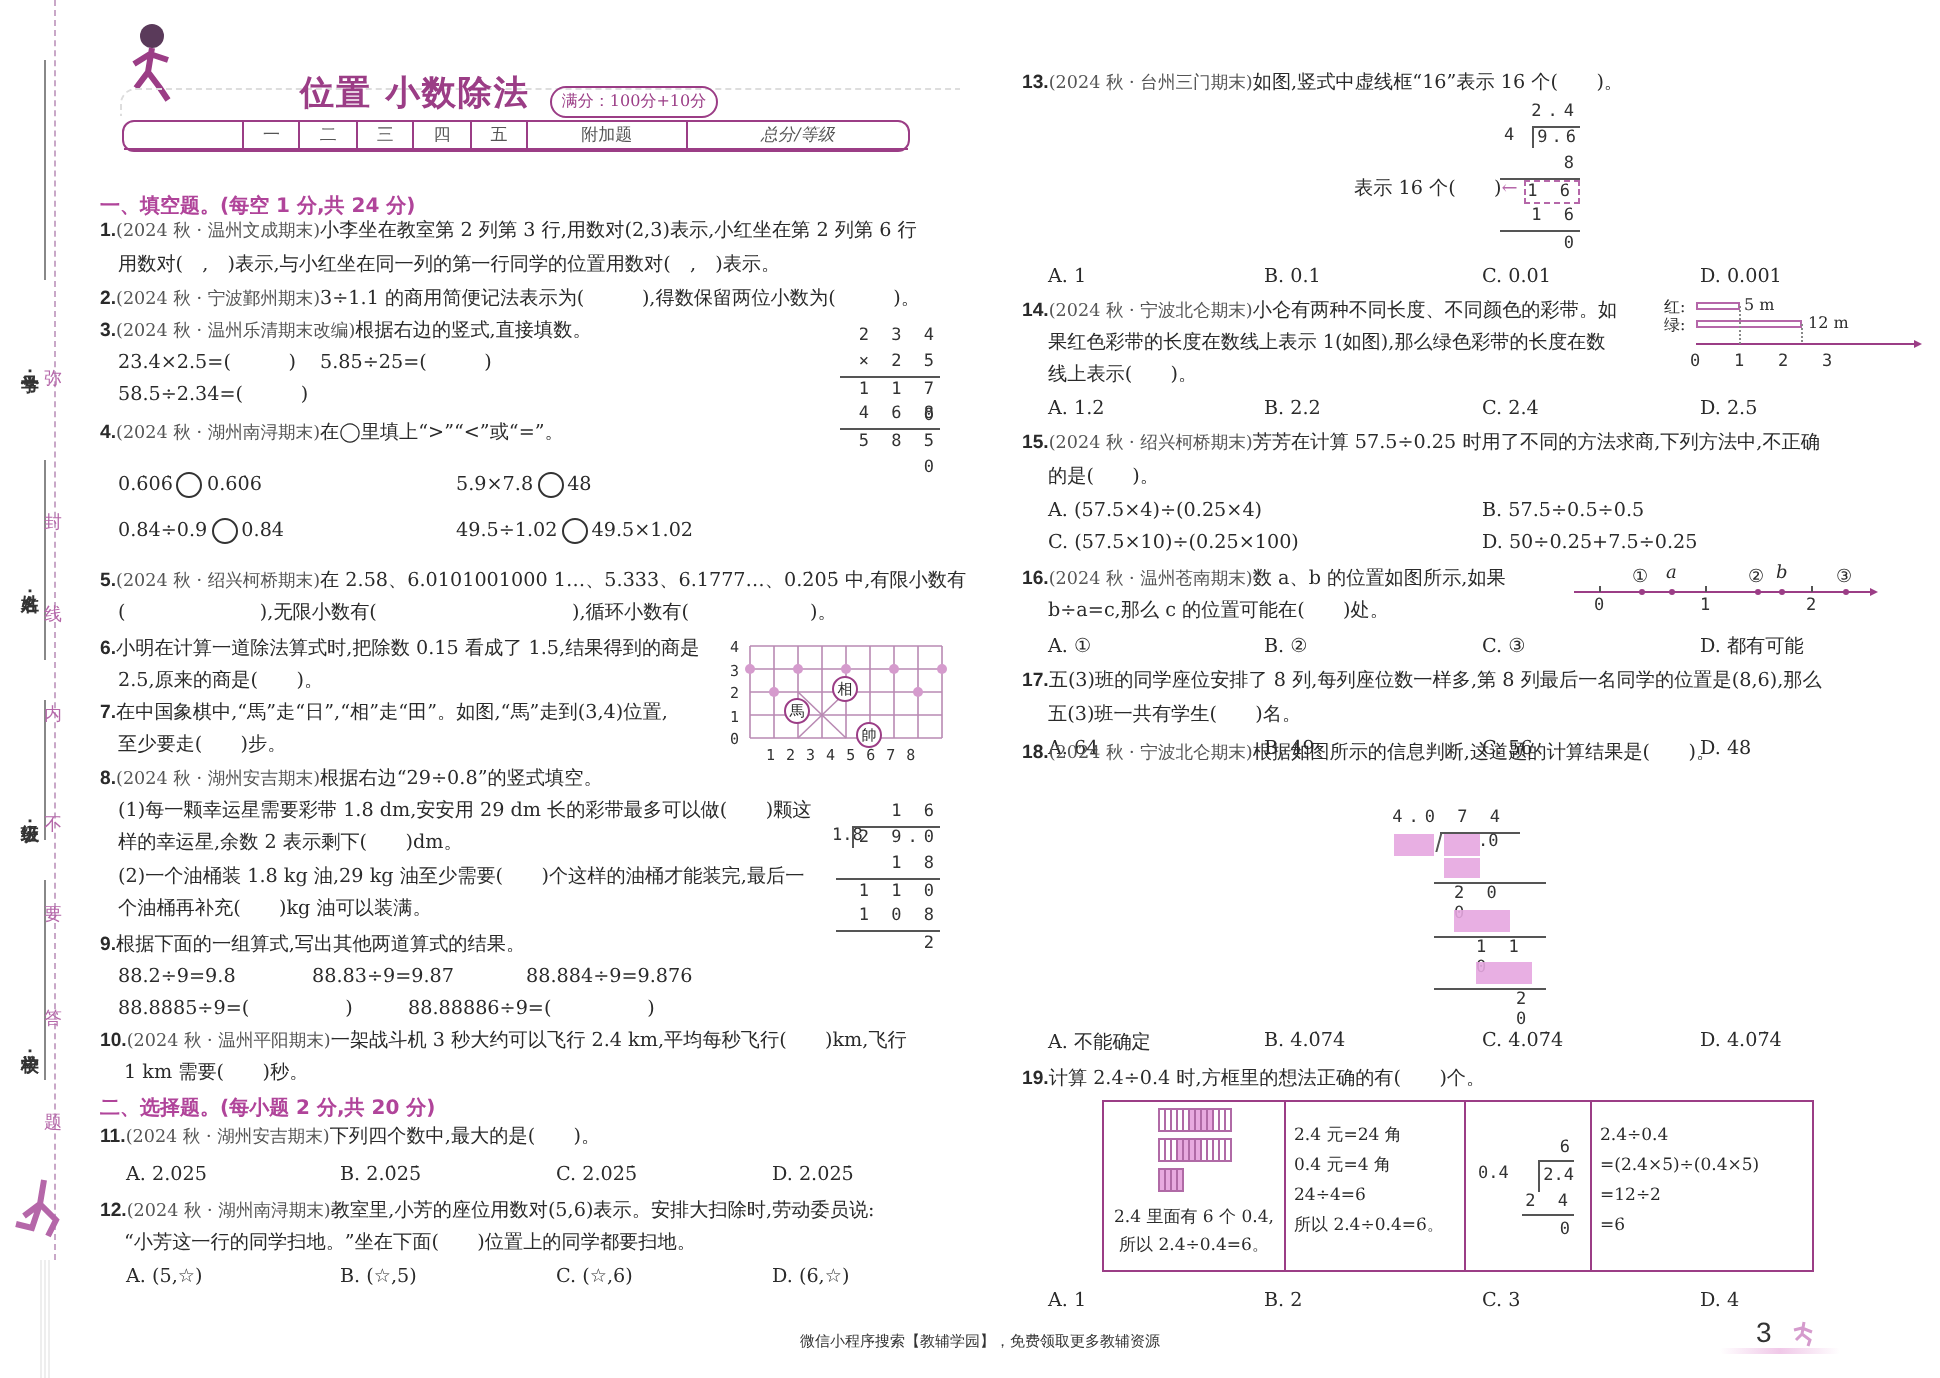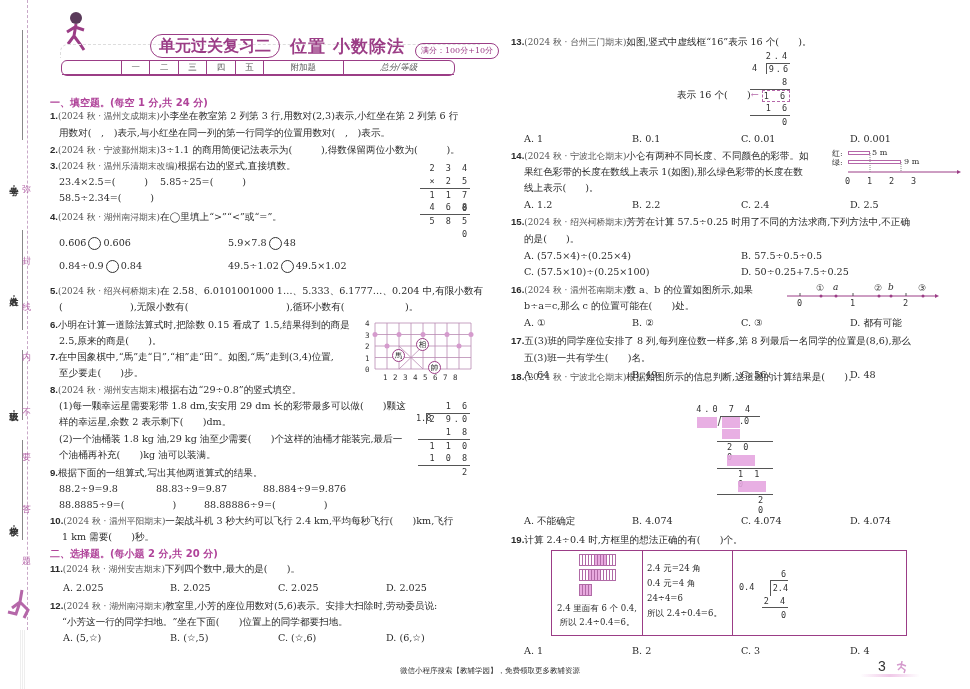--- a/index.html
+++ b/index.html
@@ -64,21 +64,20 @@
   </svg>
   <div class="abs" style="left:20px;top:630px;width:6px;height:59px;background:repeating-linear-gradient(90deg,#eee 0 1px,#fff 1px 2px)"></div>
 </div>
 
 <svg class="abs" style="left:62px;top:10px" width="28" height="42">
   <circle cx="14" cy="8" r="6" fill="#5a3a5a"></circle>
   <path d="M14 14 L12 26 L6 34 M12 26 L18 34 L22 40 M13 17 L5 22 M13 17 L22 20" stroke="#9b3d86" stroke-width="3" fill="none"></path>
 </svg>
 <div class="abs" style="left:60px;top:44px;width:420px;height:14px;border-top:1px dashed #ddd;border-left:1px dashed #ddd;border-radius:8px 0 0 0"></div>
 <div class="header-title">
-  <span class="pill">单元过关复习二</span>
   <span class="main-title">位置  小数除法</span>
   <span class="fullmark">满分：100分+10分</span>
 </div>
 
 <table class="score">
   <tbody>
       <tr>
     <td style="width:60px"></td>
     <td>一</td>
     <td>二</td>
@@ -118,21 +117,21 @@
 
 <div class="abs q" style="left:50px;top:210px">
   <b class="num">4.</b><span class="src">(2024 秋 · 湖州南浔期末)</span><span>在◯里填上“&gt;”“&lt;”或“=”。</span>
 </div>
 <div class="abs q" style="left:59px;top:236px"><span>0.6̇06̇</span><span class="circle"></span><span>0.60̇6</span></div>
 <div class="abs q" style="left:228px;top:236px"><span>5.9×7.8</span><span class="circle"></span><span>48</span></div>
 <div class="abs q" style="left:59px;top:259px"><span>0.84÷0.9</span><span class="circle"></span><span>0.84</span></div>
 <div class="abs q" style="left:228px;top:259px"><span>49.5÷1.02</span><span class="circle"></span><span>49.5×1.02</span></div>
 
 <div class="abs q" style="left:50px;top:284px">
-  <b class="num">5.</b><span class="src">(2024 秋 · 绍兴柯桥期末)</span><span>在 2.58、6.0101001000 1…、5.333、6.1777…、0.2̇04̇ 中,有限小数有</span>
+  <b class="num">5.</b><span class="src">(2024 秋 · 绍兴柯桥期末)</span><span>在 2.58、6.0101001000 1…、5.333、6.1777…、0.2̇05̇ 中,有限小数有</span>
 </div>
 <div class="abs q" style="left:59px;top:300px">(　　　　　　　),无限小数有(</div>
 <div class="abs q" style="left:286px;top:300px">),循环小数有(</div>
 <div class="abs q" style="left:405px;top:300px">)。</div>
 
 <div class="abs q" style="left:50px;top:318px">
   <b class="num">6.</b><span>小明在计算一道除法算式时,把除数 0.15 看成了 1.5,结果得到的商是</span>
 </div>
 <div class="abs q" style="left:59px;top:334px">2.5,原来的商是(　　)。</div>
 
@@ -269,21 +268,21 @@
   <b class="num">14.</b><span class="src">(2024 秋 · 宁波北仑期末)</span><span>小仑有两种不同长度、不同颜色的彩带。如</span>
 </div>
 <div class="abs q" style="left:524px;top:165px">果红色彩带的长度在数线上表示 1(如图),那么绿色彩带的长度在数</div>
 <div class="abs q" style="left:524px;top:181px">线上表示(　　)。</div>
 <div class="abs" style="left:832px;top:148px;width:130px;height:42px">
   <span class="abs" style="left:0;top:0;font-size:8px">红:</span>
   <div class="abs" style="left:16px;top:3px;width:22px;height:4px;border:1px solid #b567a9"></div>
   <span class="abs" style="left:40px;top:0;font-size:8px">5 m</span>
   <span class="abs" style="left:0;top:9px;font-size:8px">绿:</span>
   <div class="abs" style="left:16px;top:12px;width:53px;height:4px;border:1px solid #b567a9"></div>
-  <span class="abs" style="left:72px;top:9px;font-size:8px">9 m</span>
+  <span class="abs" style="left:72px;top:9px;font-size:8px">12 m</span>
   <svg class="abs" style="left:0;top:0" width="130" height="30">
       <line x1="16" y1="24" x2="125" y2="24" stroke="#9b3d86" stroke-width="1"></line>
       <polygon points="125,22 129,24 125,26" fill="#9b3d86"></polygon>
       <line x1="38" y1="5" x2="38" y2="24" stroke="#888" stroke-dasharray="1,1"></line>
       <line x1="69" y1="14" x2="69" y2="24" stroke="#888" stroke-dasharray="1,1"></line>
     </svg>
   <span class="abs vert" style="left:13px;top:28px">0</span>
   <span class="abs vert" style="left:35px;top:28px">1</span>
   <span class="abs vert" style="left:57px;top:28px">2</span>
   <span class="abs vert" style="left:79px;top:28px">3</span>
@@ -420,20 +419,26 @@
     <div>所以 2.4÷0.4=6。</div>
   </div>
   <div style="width:63px;position:relative" class="vert">
     <span class="abs" style="right:10px;top:16px">6</span>
     <span class="abs" style="left:6px;top:29px">0.4</span>
     <span class="abs" style="right:8px;top:29px;border-top:1px solid #555;border-left:1px solid #555;padding-left:2px">2.4</span>
     <span class="abs" style="right:8px;top:43px;letter-spacing:3px">2 4</span>
     <div class="abs" style="right:8px;top:56px;width:26px;border-top:1px solid #555"></div>
     <span class="abs" style="right:10px;top:57px">0</span>
   </div>
+  <div style="flex:1;padding-top:10px">
+    <div>2.4÷0.4</div>
+    <div>=(2.4×5)÷(0.4×5)</div>
+    <div>=12÷2</div>
+    <div>=6</div>
+  </div>
 </div>
 <div class="opt" style="left:524px;top:645px">A. 1</div>
 <div class="opt" style="left:632px;top:645px">B. 2</div>
 <div class="opt" style="left:741px;top:645px">C. 3</div>
 <div class="opt" style="left:850px;top:645px">D. 4</div>
 
 <div class="footer">微信小程序搜索【教辅学园】，免费领取更多教辅资源</div>
 <div class="abs" style="left:860px;top:674px;width:60px;height:3px;background:linear-gradient(90deg,#fff,#f0c8e8,#fff);border-radius:2px"></div>
 <div class="pagenum">3</div>
 <svg class="abs" style="left:896px;top:660px" width="12" height="14">

